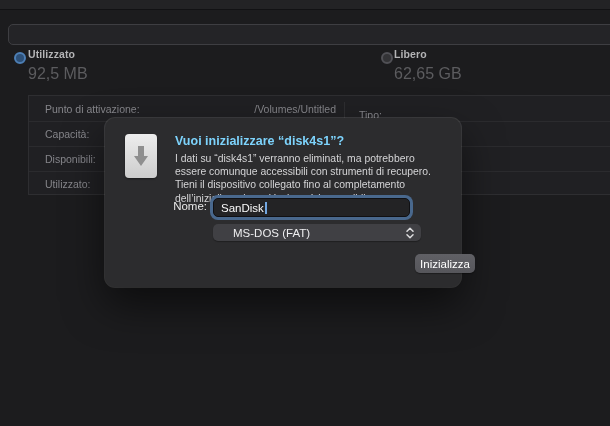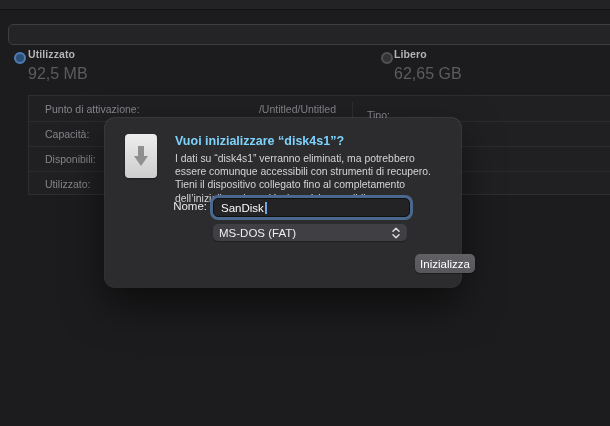--- a/index.html
+++ b/index.html
@@ -21,21 +21,21 @@
   .legend-dot{width:8px;height:8px;border-radius:50%;}
   .dot-used{left:14px;top:52px;background:#2d5078;border:2px solid #4d7fb5;}
   .dot-free{left:381px;top:52px;background:#333336;border:2px solid #515156;}
   .legend-label{font-size:10.5px;font-weight:bold;color:#b4b4b6;letter-spacing:.1px;}
   .legend-value{font-size:16px;color:#5c5c5f;}
   .lbl-used{left:28px;top:48px;} .val-used{left:28px;top:65px;}
   .lbl-free{left:394px;top:48px;} .val-free{left:394px;top:65px;}
 
   
   .info-table{left:28px;top:95px;width:582px;height:100px;background:#202023;border:1px solid #2e2e31;border-right:none;box-sizing:border-box;}
-  .info-row{display:flex;height:25px;align-items:center;box-sizing:border-box;gap:8px;}
+  .info-row{display:flex;height:25px;align-items:center;box-sizing:border-box;}
   .info-row + .info-row{border-top:1px solid #2b2b2e;}
   .cell-left{flex:0 0 315px;display:flex;justify-content:space-between;align-items:center;padding:0 8px 0 16px;box-sizing:border-box;}
   .cell-right{flex:1;padding-left:14px;border-left:1px solid #2e2e31;height:100%;display:flex;align-items:center;margin-top:12px;}
   .info-label,.info-value{font-size:10.5px;color:#85858a;}
 
   
   .dialog{left:105px;top:118px;width:356px;height:169px;background:#2c2c2e;border-radius:10px;
     box-shadow:0 0 0 1px rgba(255,255,255,0.12), 0 18px 40px rgba(0,0,0,0.55);}
   .disk-icon{left:20px;top:16px;width:32px;height:44px;border-radius:4px;
     background:linear-gradient(#ededed,#cdcdcd);box-shadow:0 1px 2px rgba(0,0,0,0.4);
@@ -43,21 +43,21 @@
   .dialog-title{left:70px;top:16px;width:272px;font-size:12.5px;font-weight:bold;color:#7dd3fc;}
   .dialog-message{left:70px;top:34px;width:272px;font-size:10.4px;line-height:13.2px;color:#d4d4d6;}
 
   .form-label{width:102px;text-align:right;font-size:11.5px;color:#e8e8e8;}
   .lbl-name{left:0;top:82px;} .lbl-format{left:16px;top:108px;padding-left:37px;}
   .name-field{left:108px;top:80px;width:188px;height:17px;background:#232325;border:1px solid #101013;border-radius:5px;
     box-shadow:0 0 0 3px #49688d;display:flex;align-items:center;padding-left:7px;}
   .name-text{font-size:11.5px;color:#fafafa;}
   .caret{display:inline-block;width:2px;height:12px;background:#72a7e2;margin-left:1px;}
   .format-select{left:108px;top:106px;width:188px;height:17px;background:#404044;border-radius:5px;
-    display:flex;align-items:center;padding-left:6px;box-sizing:content-box;
+    display:flex;align-items:center;padding-left:20px;box-sizing:content-box;
     box-shadow:0 1px 1px rgba(0,0,0,0.3);}
   .format-text{font-size:11.5px;color:#ededef;}
   .chevrons{position:absolute;right:7px;top:3px;}
 
   .btn{height:19px;width:60px;border-radius:5px;background:linear-gradient(#606065,#56565b);
     display:flex;align-items:center;justify-content:center;font-size:11.5px;color:#ffffff;
     box-shadow:0 1px 1px rgba(0,0,0,0.35);cursor:default;}
   .btn-cancel{left:215px;top:136px;}
   .btn-confirm{left:270px;top:136px;margin-left:40px;}
 </style>
@@ -73,21 +73,21 @@
 <div class="abs legend-value val-used">92,5 MB</div>
 
 <span class="abs legend-dot dot-free"></span>
 <div class="abs legend-label lbl-free">Libero</div>
 <div class="abs legend-value val-free">62,65 GB</div>
 
 <div class="abs info-table">
   <div class="info-row">
     <div class="cell-left">
       <span class="info-label">Punto di attivazione:</span>
-      <span class="info-value">/Untitled/Untitled</span>
+      <span class="info-value">/Volumes/Untitled</span>
     </div>
     <div class="cell-right">
       <span class="info-label">Tipo:</span>
     </div>
   </div>
   <div class="info-row">
     <div class="cell-left">
       <span class="info-label">Capacità:</span>
       <span class="info-value"></span>
     </div>

